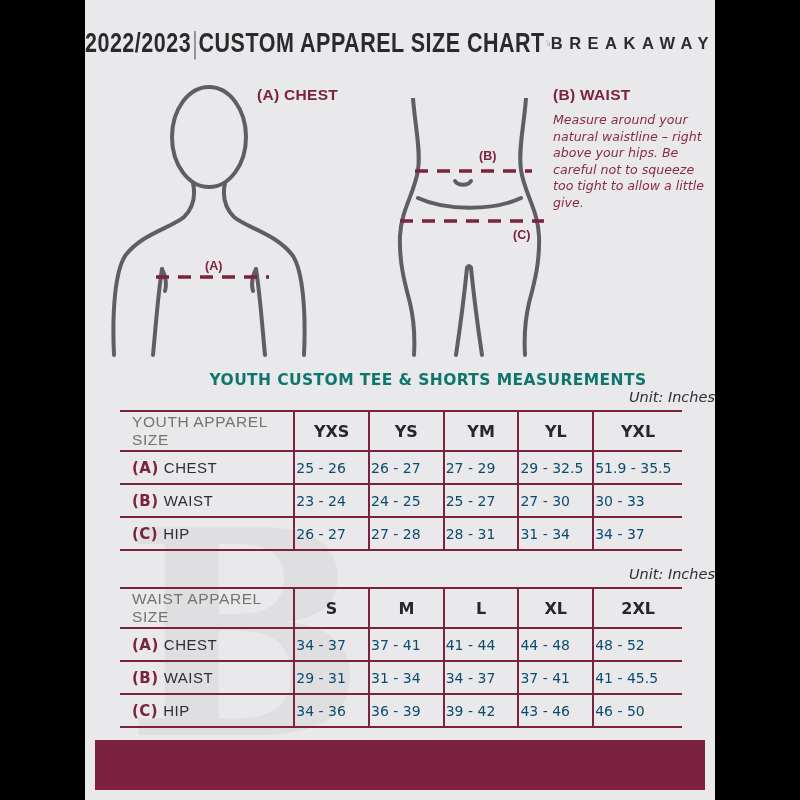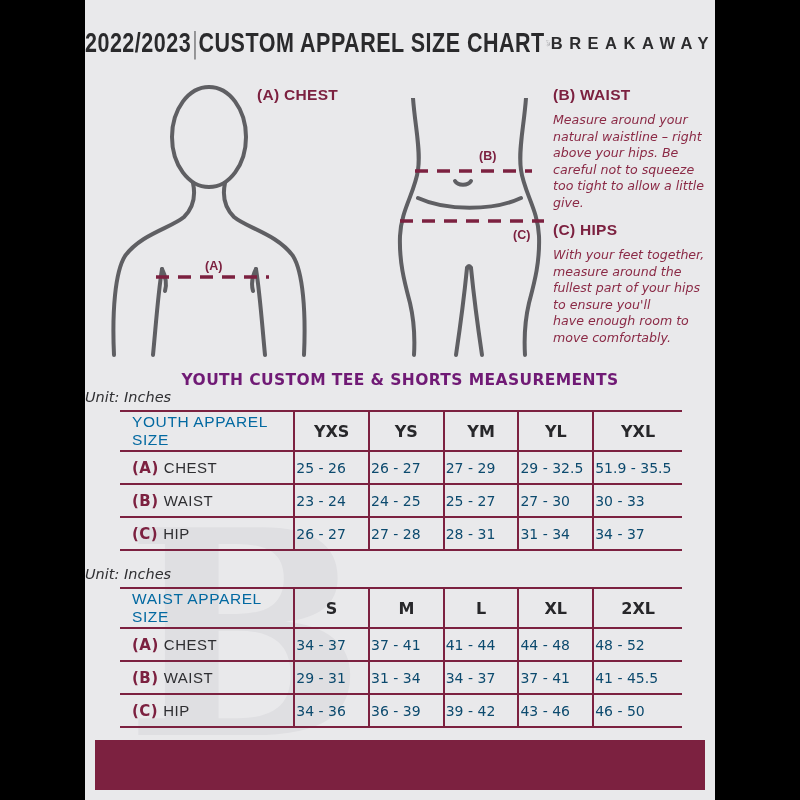--- a/index.html
+++ b/index.html
@@ -37,32 +37,32 @@
 
   
   .fig{position:absolute;}
   .fig path,.fig ellipse{fill:none;stroke:var(--outline);stroke-width:4;stroke-linecap:round;}
   .fig .dash{stroke:var(--maroon);stroke-width:3.5;stroke-dasharray:13 9;stroke-linecap:butt;}
   .fig text{font-family:"Liberation Sans",sans-serif;font-weight:700;font-size:12.5px;
             fill:var(--maroon);stroke:none;}
 
   
   .section-title{position:absolute;left:0;width:630px;text-align:center;
-                 font-weight:700;font-size:15.5px;letter-spacing:.4px;color:#701a75;}
-  .section-unit{position:absolute;left:0;width:630px;text-align:left;
+                 font-weight:700;font-size:15.5px;letter-spacing:.4px;color:#0f766e;padding-left:28px;}
+  .section-unit{position:absolute;left:0;width:630px;text-align:right;
                 font-style:italic;font-size:14.5px;color:#2f2f32;}
 
   
   table.size-table{position:absolute;left:35px;width:562px;border-collapse:collapse;
                    border-top:2.5px solid var(--maroon);z-index:1;}
   table.size-table tr{border-bottom:2.5px solid var(--maroon);}
   table.size-table th+th,table.size-table td+td{border-left:2px solid var(--maroon);}
   table.size-table th{height:31px;font-weight:700;font-size:16px;color:#27272a;text-align:center;}
   table.size-table th.label-col{font-family:"Liberation Sans",sans-serif;font-weight:400;font-size:15.5px;
-                                color:#0369a1;letter-spacing:.6px;text-align:left;padding-left:12px;}
+                                color:#737373;letter-spacing:.6px;text-align:left;padding-left:12px;}
   table.size-table td{height:29px;text-align:left;font-size:14px;color:#0c4a6e;}
   table.size-table td.row-label{text-align:left;padding-left:12px;font-size:15px;
                                 font-family:"Liberation Sans",sans-serif;letter-spacing:.5px;color:#2e2e31;}
   .prefix{color:var(--maroon);font-weight:700;font-family:"DejaVu Sans",sans-serif;margin-right:5px;}
 
   
   .footer-bar{position:absolute;left:10px;top:740px;width:610px;height:50px;
               background:var(--maroon);z-index:2;}
 </style>
 </head>
@@ -123,25 +123,20 @@
         <path class="dash" d="M9 123 L153 123"></path>
         <text x="88" y="62">(B)</text>
         <text x="122" y="141">(C)</text>
       </svg>
 
       <div class="instr" style="left:468px;top:86px;width:158px;">
         <div class="instr-heading">(B) WAIST</div>
         <div class="instr-body">Measure around your natural waistline – right above your hips. Be careful not to squeeze too tight to allow a little give.</div>
       </div>
 
-      <div class="instr" style="left:468px;top:221px;width:158px;">
-        <div class="instr-heading">(C) HIPS</div>
-        <div class="instr-body">With your feet together, measure around the fullest part of your hips to ensure you'll
-have enough room to move comfortably.</div>
-      </div>
 
       <div class="section-title" style="top:371px;">YOUTH CUSTOM TEE &amp; SHORTS MEASUREMENTS</div>
       <div class="section-unit" style="top:389px;">Unit: Inches</div>
 
       <table class="size-table" style="top:410px;">
         <colgroup>
           <col style="width:31%">
             <col style="width:13.3%">
             <col style="width:13.3%">
           <col style="width:13.3%">

